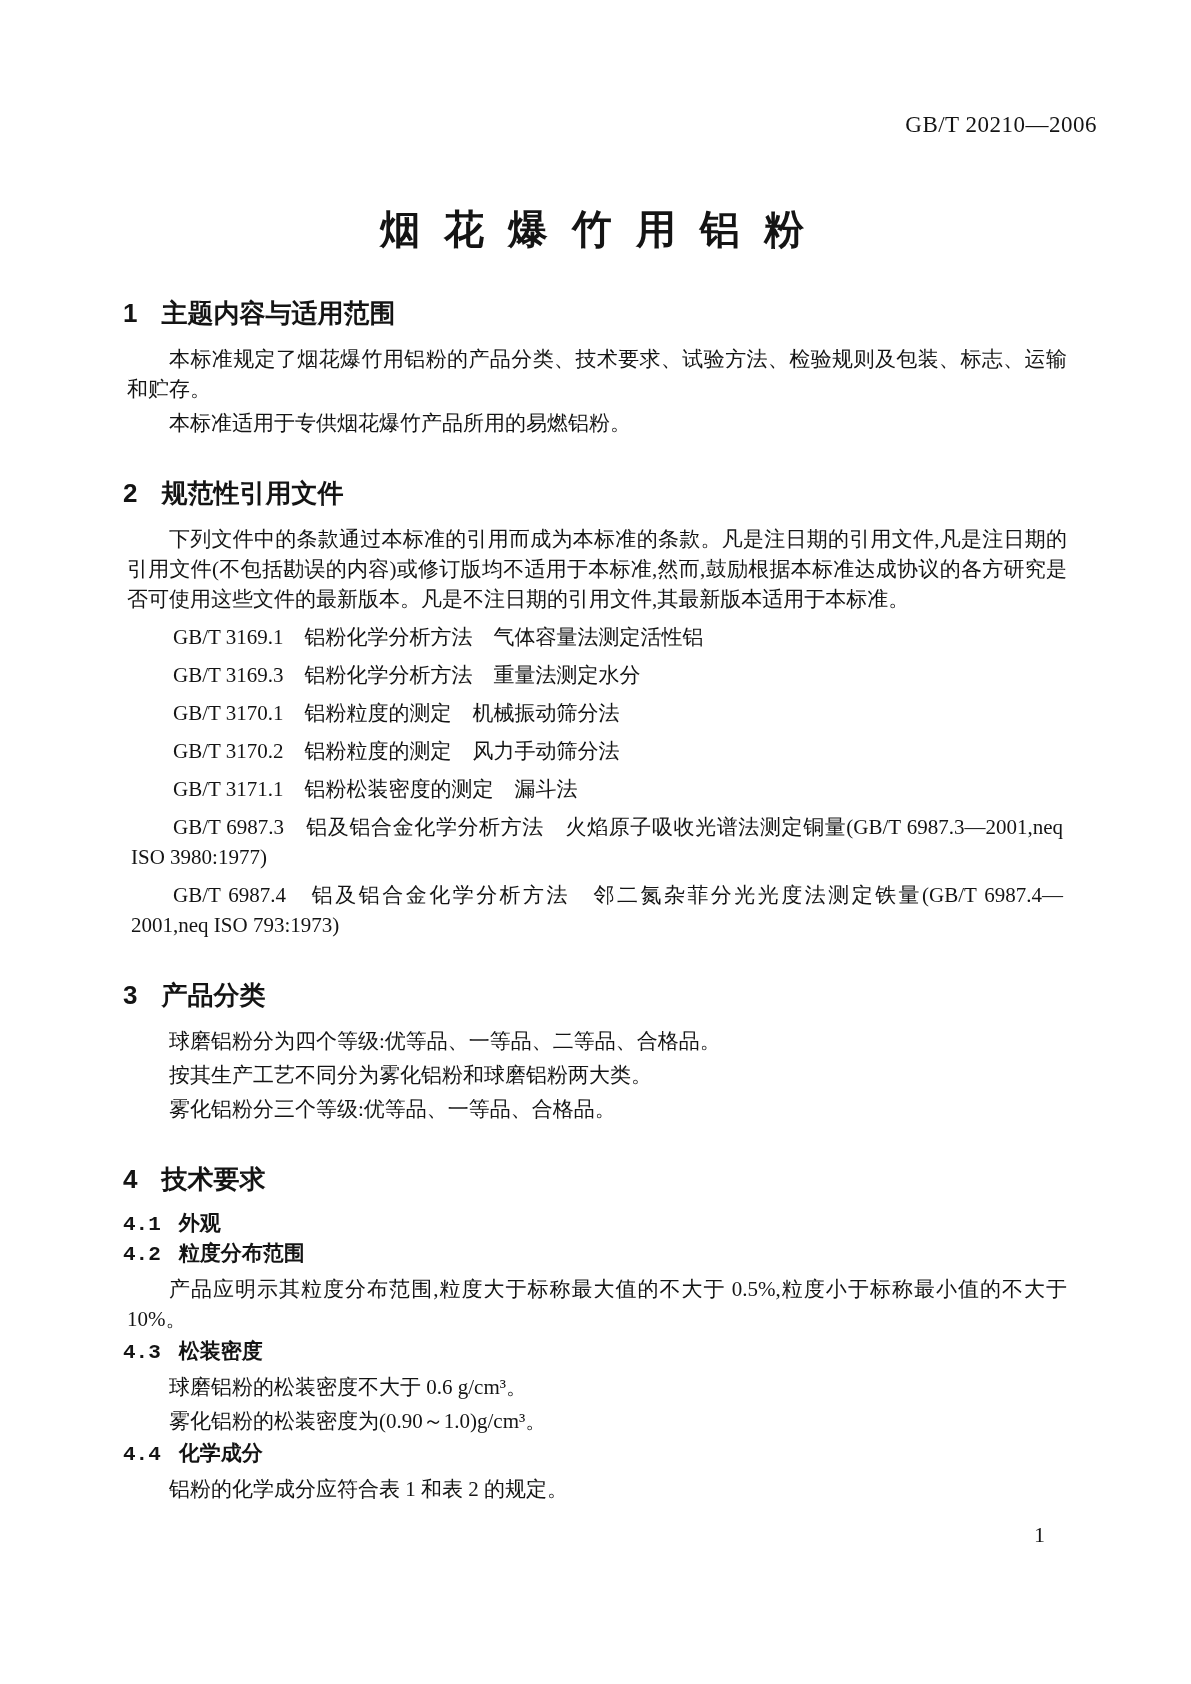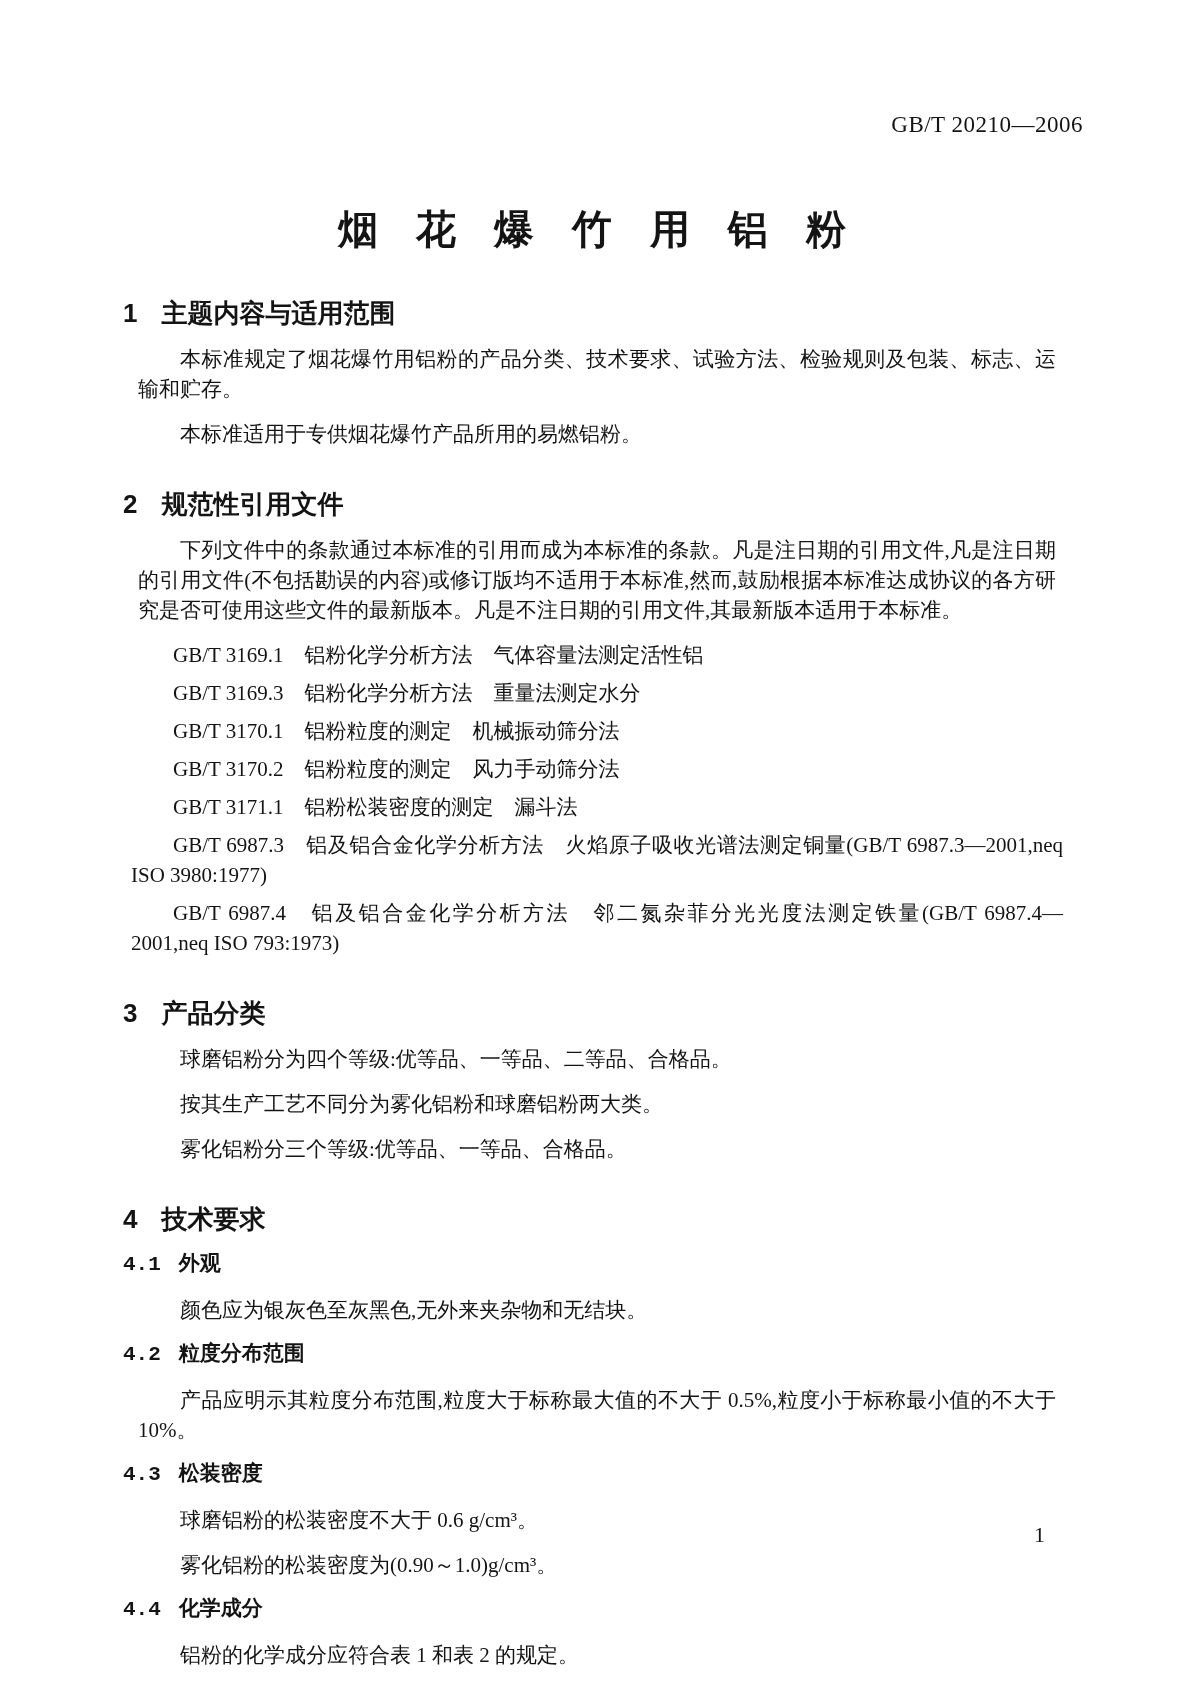--- a/index.html
+++ b/index.html
@@ -12,34 +12,34 @@
     width: 1191px;
     height: 1684px;
     margin: 0 auto;
     background: #ffffff;
     color: #141414;
     overflow: hidden;
   }
   .std-code {
     position: absolute;
     top: 112px;
-    right: 108px;
+    right: 94px;
     font-family: "Liberation Serif", "DejaVu Serif", serif;
     font-size: 23px;
     letter-spacing: 0.5px;
     white-space: nowrap;
   }
   .doc-title {
     position: absolute;
     top: 202px;
     left: 0;
     right: 0;
     margin: 0;
     text-align: center;
-    font-family: Liberation Mono, monospace;
+    font-family: Liberation Serif, serif;
     font-weight: 700;
     font-size: 40px;
     letter-spacing: 7px;
     white-space: nowrap;
   }
   .content {
     position: absolute;
     left: 123px;
     top: 300px;
     width: 948px;
@@ -71,21 +71,21 @@
     line-height: 30px;
     margin: 0;
     text-align: left;
     white-space: nowrap;
   }
   .sub-num {
     display: inline-block;
     margin-right: 18px;
   }
   .body-p {
-    margin: 15px;
+    margin: 4px;
     text-indent: 2em;
   }
   .ref-p {
     margin: 8px;
     text-indent: 2em;
   }
   .page-num {
     position: absolute;
     top: 1522px;
     right: 146px;
@@ -119,21 +119,20 @@
     <p class="ref-p">GB/T 6987.4　铝及铝合金化学分析方法　邻二氮杂菲分光光度法测定铁量(GB/T 6987.4—2001,neq ISO 793:1973)</p>
 
     <div class="sec-h"><span class="sec-num">3</span><span>产品分类</span></div>
     <p class="body-p">球磨铝粉分为四个等级:优等品、一等品、二等品、合格品。</p>
     <p class="body-p">按其生产工艺不同分为雾化铝粉和球磨铝粉两大类。</p>
     <p class="body-p">雾化铝粉分三个等级:优等品、一等品、合格品。</p>
 
     <div class="sec-h"><span class="sec-num">4</span><span>技术要求</span></div>
 
     <div class="sub-h"><span class="sub-num">4.1</span><span>外观</span></div>
-    <p class="body-p">颜色应为银灰色至灰黑色,无外来夹杂物和无结块。</p>
 
     <div class="sub-h"><span class="sub-num">4.2</span><span>粒度分布范围</span></div>
     <p class="body-p">产品应明示其粒度分布范围,粒度大于标称最大值的不大于 0.5%,粒度小于标称最小值的不大于 10%。</p>
 
     <div class="sub-h"><span class="sub-num">4.3</span><span>松装密度</span></div>
     <p class="body-p">球磨铝粉的松装密度不大于 0.6 g/cm³。</p>
     <p class="body-p">雾化铝粉的松装密度为(0.90～1.0)g/cm³。</p>
 
     <div class="sub-h"><span class="sub-num">4.4</span><span>化学成分</span></div>
     <p class="body-p">铝粉的化学成分应符合表 1 和表 2 的规定。</p>

